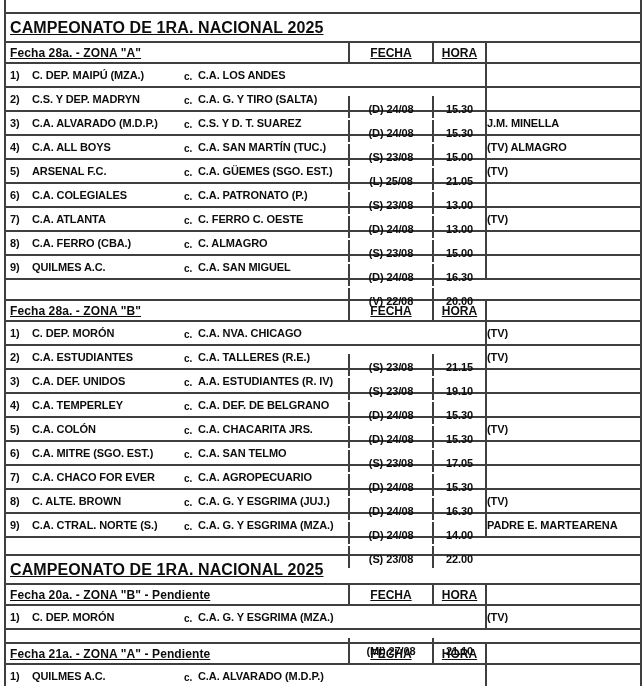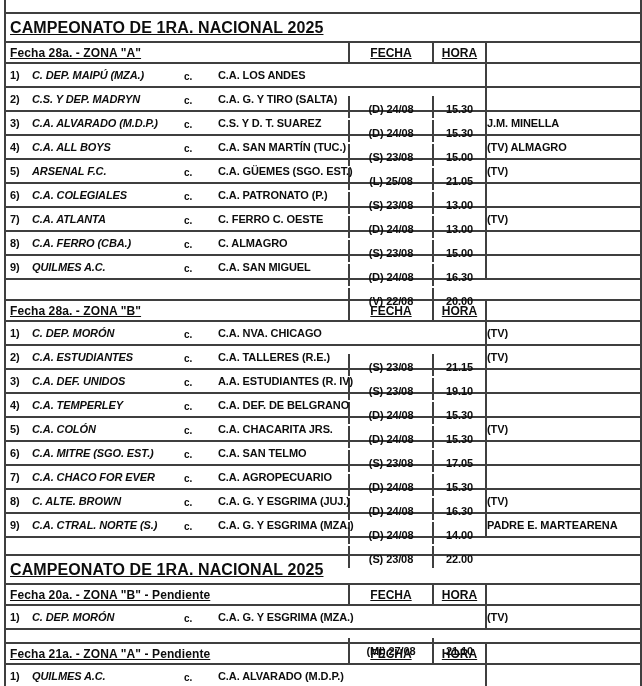--- a/index.html
+++ b/index.html
@@ -41,23 +41,23 @@
   .partial-bottom{height:10px; border-bottom:none;}
   .u{text-decoration:underline;}
   .cell{height:100%; display:flex; align-items:center;}
   .cell-match{width:342px; padding-left:4px;}
   .cell-fecha{width:84px; border-left:2px solid var(--line); justify-content:center; text-align:center;}
   .cell-hora{width:53px; border-left:2px solid var(--line); justify-content:center; text-align:center;}
   .cell-note{flex:1; border-left:2px solid var(--line); padding-left:0; white-space:nowrap;}
   .header-row .cell{font-size:12px;}
   .header-row .cell-match{letter-spacing:0.1px;}
   .num{width:22px; flex:none;}
-  .home{width:152px; flex:none; white-space:nowrap;font-style:italic;}
+  .home{width:152px; flex:none; white-space:nowrap;}
   .vs{width:14px; flex:none; font-size:10px; padding-top:2px;}
-  .away{flex:1; white-space:nowrap;margin-left:20px;}
+  .away{flex:1; white-space:nowrap;}
   .match-row .cell-fecha, .match-row .cell-hora{font-size:11px; padding-top:3px;margin-top:32px;}
   .match-row .cell-note{font-size:11px;}
 </style>
 </head>
 <body>
 
 <div class="sheet" id="sheet">
     <div class="row partial-top"></div>
     <div class="row title-row">
     <span class="u">CAMPEONATO DE 1RA. NACIONAL 2025</span>

